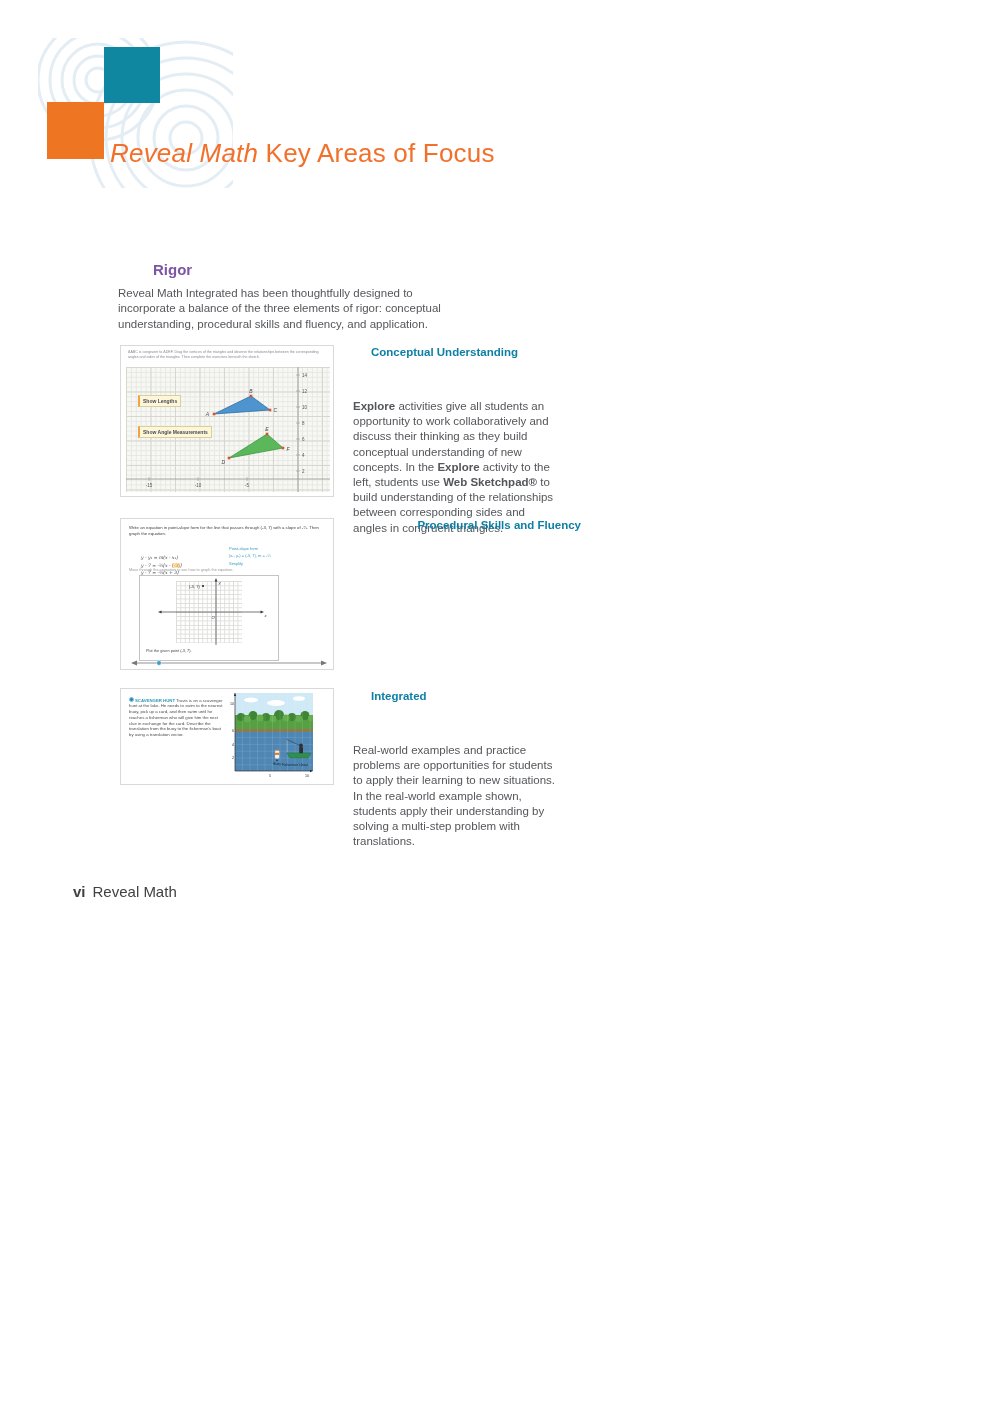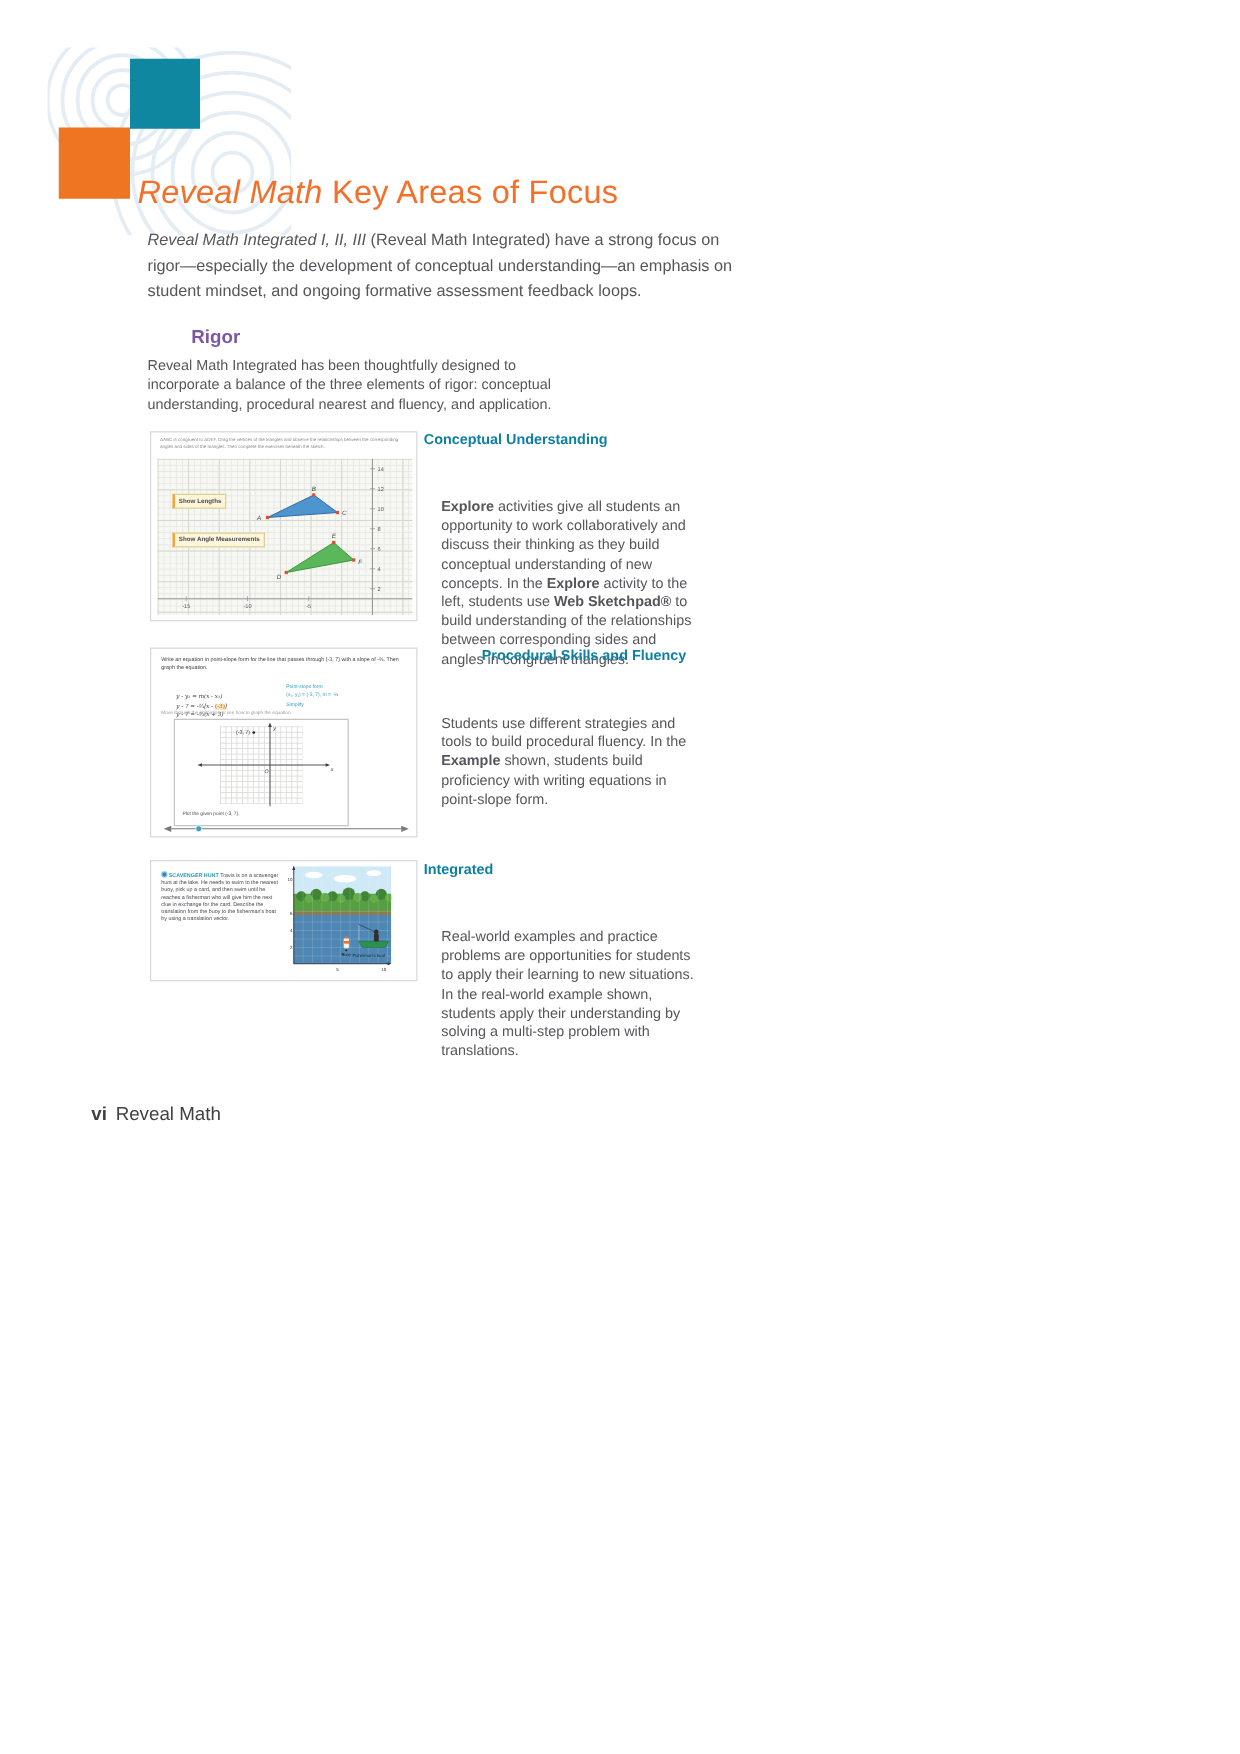--- a/index.html
+++ b/index.html
@@ -14,21 +14,21 @@
   .sq-orange { left:47px; top:102px; width:57px; height:57px; background:#ee7623; }
 
   
   .title { position:absolute; left:110px; top:138px; font-size:26px; font-weight:500; color:#f2702a; letter-spacing:.2px; white-space:nowrap; }
   .title .it { font-style:italic; }
   .intro { position:absolute; left:118px; top:182px; width:472px; font-size:13px; line-height:20.5px; color:#54565a; }
   .intro .it { font-style:italic; }
   .rigor-h { position:absolute; left:118px; top:261px; font-size:15px; font-weight:bold; color:#7d55a5;margin-left:35px; }
   .rigor-b { position:absolute; left:118px; top:286px; width:338px; font-size:11.5px; line-height:15.4px; color:#54565a; }
 
-  .sec-h { position:absolute; left:339px; width:210px; font-size:11.5px; font-weight:bold; color:#0d7fa5; }
+  .sec-h { position:absolute; left:371px; width:210px; font-size:11.5px; font-weight:bold; color:#0d7fa5; }
   .sec-b { position:absolute; left:353px; width:202px; font-size:11.5px; line-height:15.2px; color:#54565a;margin-top:36px; }
   .sec-b .b { font-weight:bold; }
   .h1t { top:346px; } .b1t { top:363px; }
   .h2t { top:519px;text-align:right; } .b2t { top:536px; }
   .h3t { top:690px; } .b3t { top:707px; }
 
   
   .fig { position:absolute; left:120px; background:#ffffff; border:1px solid #d9d9d9; overflow:hidden; }
   .fig1 { top:345px; width:214px; height:152px; }
   .fig2 { top:518px; width:214px; height:152px; }
@@ -94,24 +94,23 @@
         <circle cx="148" cy="100" r="64"></circle>
         <circle cx="148" cy="100" r="80"></circle>
         <circle cx="148" cy="100" r="96"></circle>
     </g>
   </svg>
   <div class="sq sq-teal"></div>
   <div class="sq sq-orange"></div>
 
   <h1 class="title"><span class="it">Reveal Math</span><span> Key Areas of Focus</span></h1>
 
-  <p class="intro"><span class="it">Reveal Math Integrated I, II, III</span><span> (Reveal Math Integrated) have a strong focus on rigor—especially the development of conceptual understanding—an emphasis on student mindset, and ongoing formative assessment feedback loops.</span></p>
 
   <h2 class="rigor-h">Rigor</h2>
-  <p class="rigor-b">Reveal Math Integrated has been thoughtfully designed to incorporate a balance of the three elements of rigor: conceptual understanding, procedural nearest and fluency, and application.</p>
+  <p class="rigor-b">Reveal Math Integrated has been thoughtfully designed to incorporate a balance of the three elements of rigor: conceptual understanding, procedural skills and fluency, and application.</p>
 
   <div class="fig fig1">
     <div class="f1-instr">ΔABC is congruent to ΔDEF. Drag the vertices of the triangles and observe the relationships between the corresponding angles and sides of the triangles. Then complete the exercises beneath the sketch.</div>
     <div class="f1-grid">
       <svg class="f1-svg" width="204" height="125" viewBox="0 0 204 125">
         <line x1="172" y1="0" x2="172" y2="125" stroke="#97978f" stroke-width="0.8"></line>
         <line x1="0" y1="112" x2="204" y2="112" stroke="#97978f" stroke-width="0.8"></line>
         <g stroke="#97978f" stroke-width="0.6">
           <line x1="170" y1="8" x2="174" y2="8"></line>
             <line x1="170" y1="24" x2="174" y2="24"></line>
@@ -202,21 +201,20 @@
     </div>
     <svg class="f2-slider" width="202" height="12" viewBox="0 0 202 12">
       <line x1="10" y1="6" x2="194" y2="6" stroke="#77777d" stroke-width="0.8"></line>
       <polygon points="4,6 10,3.5 10,8.5" fill="#77777d"></polygon>
       <polygon points="200,6 194,3.5 194,8.5" fill="#77777d"></polygon>
       <circle cx="32" cy="6" r="2.4" fill="#3a9fc0" stroke="#ffffff" stroke-width="0.6"></circle>
     </svg>
   </div>
 
   <h3 class="sec-h h2t">Procedural Skills and Fluency</h3>
-  <p class="sec-b b2t"><span>Students use different strategies and tools to build procedural fluency. In the </span><span class="b">Example</span><span> shown, students build proficiency with writing equations in point-slope form.</span></p>
 
   <div class="fig fig3">
     <p class="f3-text"><span class="f3-icon"></span><span class="f3-tag">SCAVENGER HUNT</span><span> Travis is on a scavenger hunt at the lake. He needs to swim to the nearest buoy, pick up a card, and then swim until he reaches a fisherman who will give him the next clue in exchange for the card. Describe the translation from the buoy to the fisherman's boat by using a translation vector.</span></p>
     <svg class="f3-scene" width="84" height="88" viewBox="0 0 84 88">
       <rect x="6" y="0" width="78" height="40" fill="#cfe9f6"></rect>
       <g fill="#ffffff">
         <ellipse cx="22" cy="7" rx="7" ry="2.6"></ellipse>
           <ellipse cx="47" cy="10" rx="9" ry="3"></ellipse>
           <ellipse cx="70" cy="5.5" rx="6" ry="2.3"></ellipse>
       </g>

